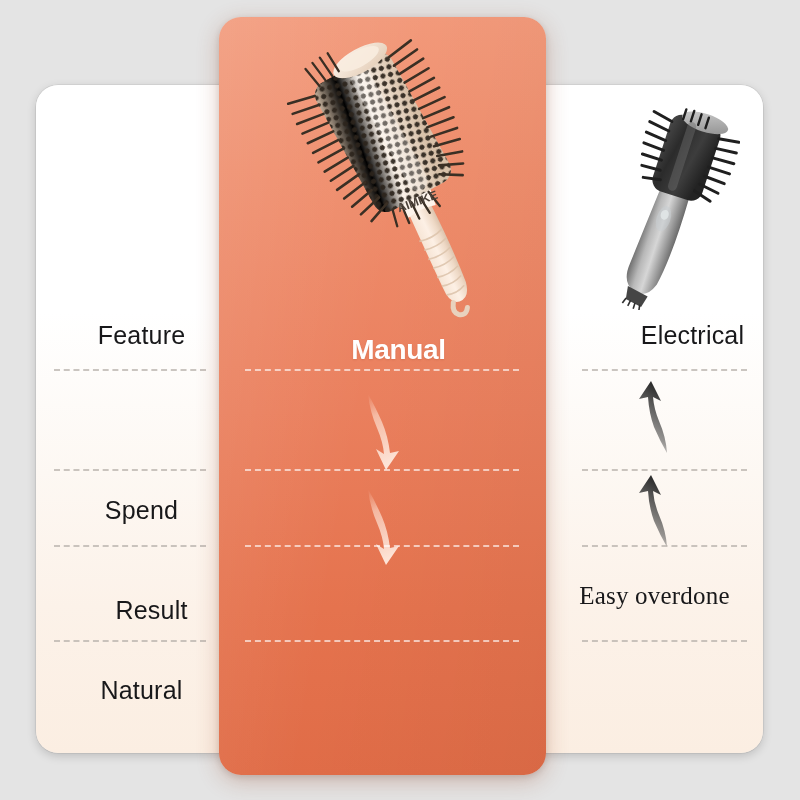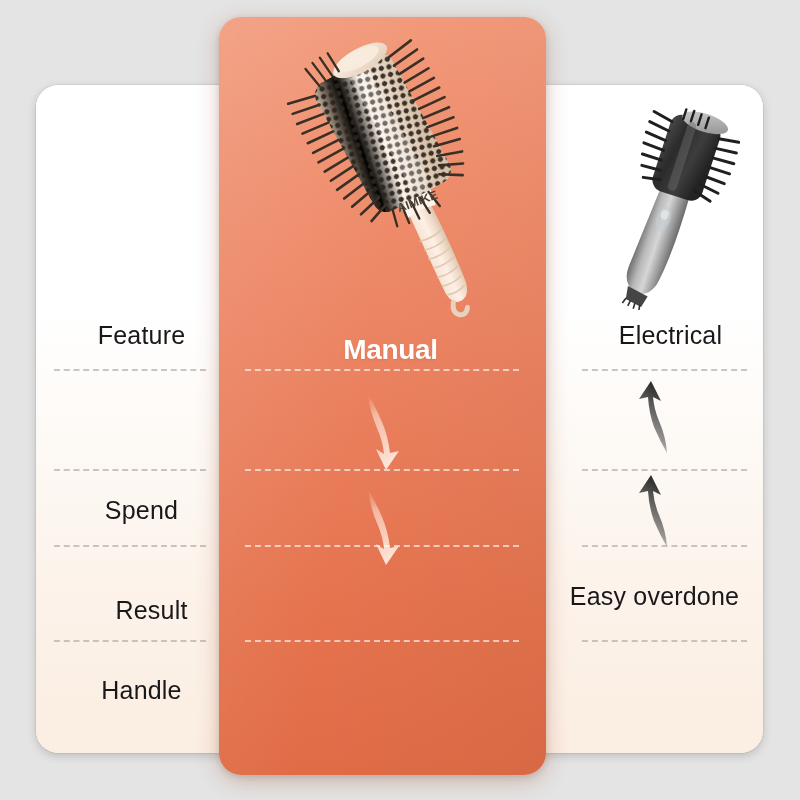--- a/index.html
+++ b/index.html
@@ -184,24 +184,24 @@
 
     <div class="cell-left" style="left:0; top:400px; width:183px; height:50px;">
       <span class="label-left">Spend</span>
     </div>
 
     <div class="cell-left" style="left:0; top:500px; width:203px; height:50px;">
       <span class="label-left">Result</span>
     </div>
 
     <div class="cell-left" style="left:0; top:580px; width:183px; height:50px;">
-      <span class="label-left">Handle</span>
-    </div>
-
-    <div class="cell-right" style="left:510px; top:220px; width:217px; height:60px;padding-left:32px;">
+      <span class="label-left">Natural</span>
+    </div>
+
+    <div class="cell-right" style="left:532px; top:220px; width:217px; height:60px;padding-left:32px;">
       <span class="label-right">Electrical</span>
     </div>
 
     <div class="arrow-wrap" style="left:510px; top:292px; width:217px; height:80px;">
       <svg width="58" height="76" viewBox="0 0 58 76">
         <defs>
           <linearGradient id="upG1" x1="0" y1="1" x2="0.25" y2="0">
             <stop offset="0%" stop-color="#3a3a3a" stop-opacity="0"></stop>
             <stop offset="35%" stop-color="#434343" stop-opacity="0.55"></stop>
             <stop offset="100%" stop-color="#2e2e2e" stop-opacity="1"></stop>
@@ -217,21 +217,21 @@
           <linearGradient id="upG2" x1="0" y1="1" x2="0.25" y2="0">
             <stop offset="0%" stop-color="#3a3a3a" stop-opacity="0"></stop>
             <stop offset="35%" stop-color="#434343" stop-opacity="0.55"></stop>
             <stop offset="100%" stop-color="#2e2e2e" stop-opacity="1"></stop>
           </linearGradient>
         </defs>
         <path d="M41 74 Q40 58 33 42 Q28 30 27 18 L35 22 L25 2 L13 20 L22 18 Q23 34 28 48 Q34 62 41 74 Z" fill="url(#upG2)"></path>
       </svg>
     </div>
 
-    <div class="cell-right" style="left:510px; top:486px; width:217px; height:50px;">
+    <div class="cell-right" style="left:510px; top:486px; width:217px; height:50px;font-family:Liberation Serif, serif;">
       <span class="label-right">Easy overdone</span>
     </div>
 
 
     <div class="sep" style="left:18px;  top:284px; width:152px;"></div>
     <div class="sep" style="left:18px;  top:384px; width:152px;"></div>
     <div class="sep" style="left:18px;  top:460px; width:152px;"></div>
     <div class="sep" style="left:18px;  top:555px; width:152px;"></div>
 
     <div class="sep" style="left:546px; top:284px; width:165px;"></div>
@@ -342,21 +342,21 @@
             <line x1="112" y1="186" x2="111" y2="204"></line>
             <line x1="122" y1="186" x2="123" y2="204"></line>
             <line x1="132" y1="185" x2="135" y2="203"></line>
           </g>
 
           <text x="117" y="192" font-family="'Liberation Sans', sans-serif" font-size="12" font-weight="700" fill="#4a4038" text-anchor="middle" transform="rotate(9 117 192)">AIMIKE</text>
         </g>
       </svg>
     </div>
 
-    <div class="cell-left" style="left:8px; top:303px; width:327px; height:60px;">
+    <div class="cell-left" style="left:16px; top:303px; width:327px; height:60px;">
       <span class="label-center" style="font-size:28px;">Manual</span>
     </div>
 
     <div class="arrow-wrap" style="left:0; top:375px; width:327px; height:80px;">
       <svg width="58" height="80" viewBox="0 0 58 80">
         <defs>
           <linearGradient id="dnG1" x1="0" y1="0" x2="0.2" y2="1">
             <stop offset="0%" stop-color="#fbd9c8" stop-opacity="0"></stop>
             <stop offset="32%" stop-color="#fcdfd0" stop-opacity="0.62"></stop>
             <stop offset="100%" stop-color="#fde3d6" stop-opacity="1"></stop>

